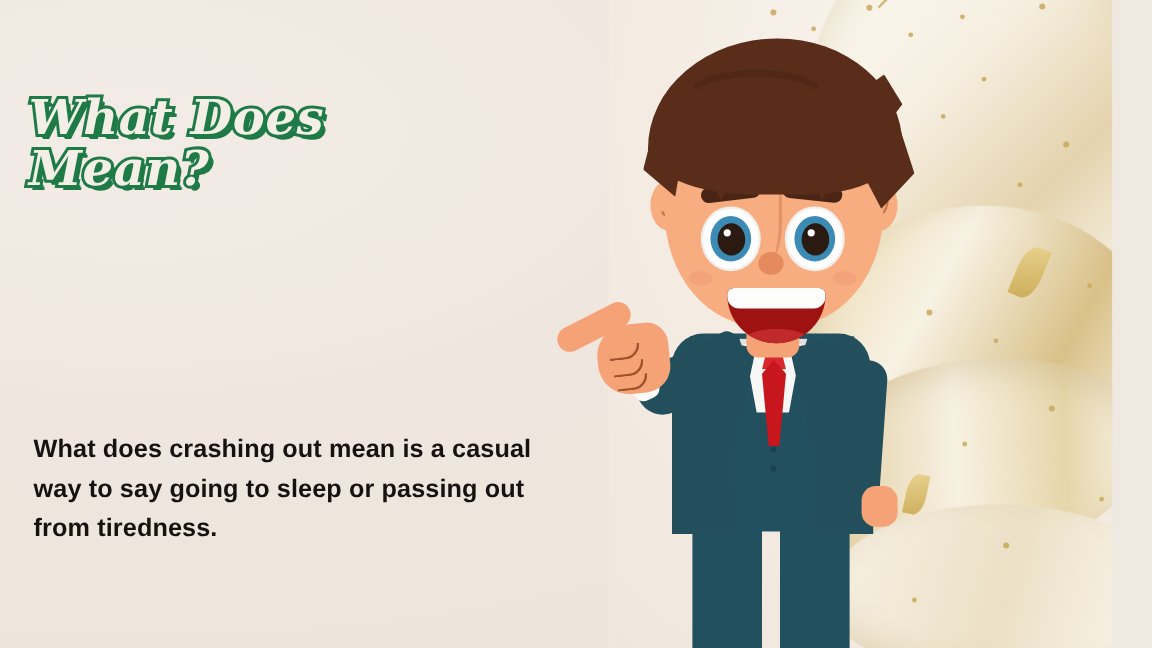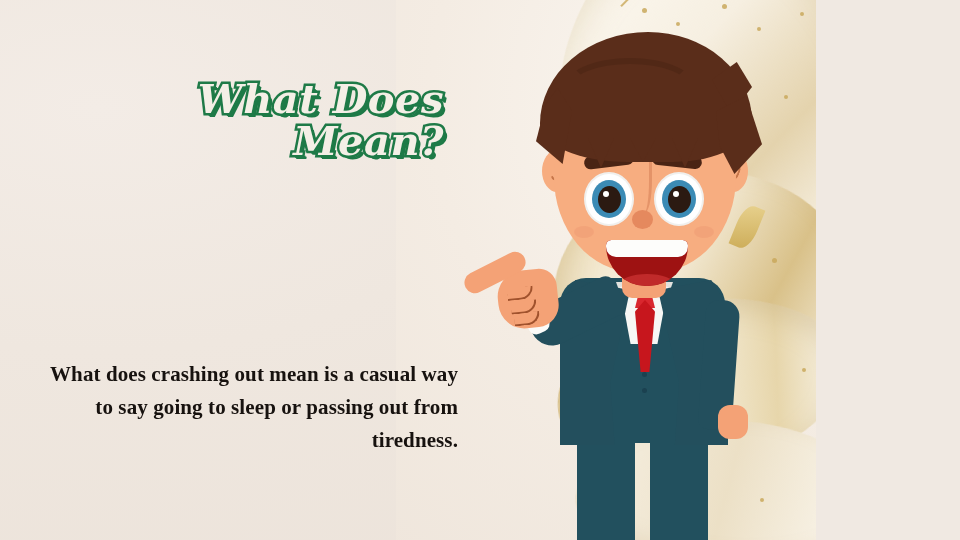--- a/index.html
+++ b/index.html
@@ -3,25 +3,24 @@
 <meta charset="utf-8">
 <style>
   * { margin:0; padding:0; box-sizing:border-box; }
   html,body { width:960px; height:540px; overflow:hidden; }
   body {
     font-family:"Liberation Sans", sans-serif;
     background:#f0e9e2;
   }
   #slide {
     position:relative;
-    width:816px; height:540px;
+    width:927px; height:540px;
     overflow:hidden;
     background:
       radial-gradient(120% 100% at 12% 20%, #f3ece6 0%, #efe7df 45%, #ece3da 100%);
-    text-align: right;
   }
 
   
   .art-panel {
     position:absolute; right:0; top:0;
     width:420px; height:540px;
     overflow:hidden;
     background:
       radial-gradient(130% 110% at 80% 18%, #fbf7f1 0%, #f4ece3 55%, #efe6dc 100%);
   }
@@ -313,21 +312,21 @@
     paint-order:stroke fill;
     text-shadow:
        3px 3px 0 #1e7a47,
        4px 4px 0 #1e7a47;
   }
   .title-line { display:block; white-space:nowrap; }
 
   .body-text {
     position:absolute; left:28px; top:358px;
     width:430px;
-    font-family:Liberation Serif, serif;
+    font-family:Liberation Sans, sans-serif;
     font-weight:bold;
     font-size:21px;
     line-height:33px;
     color:#17120f;
     letter-spacing:.1px;
   }
 </style>
 </head>
 <body>
 

